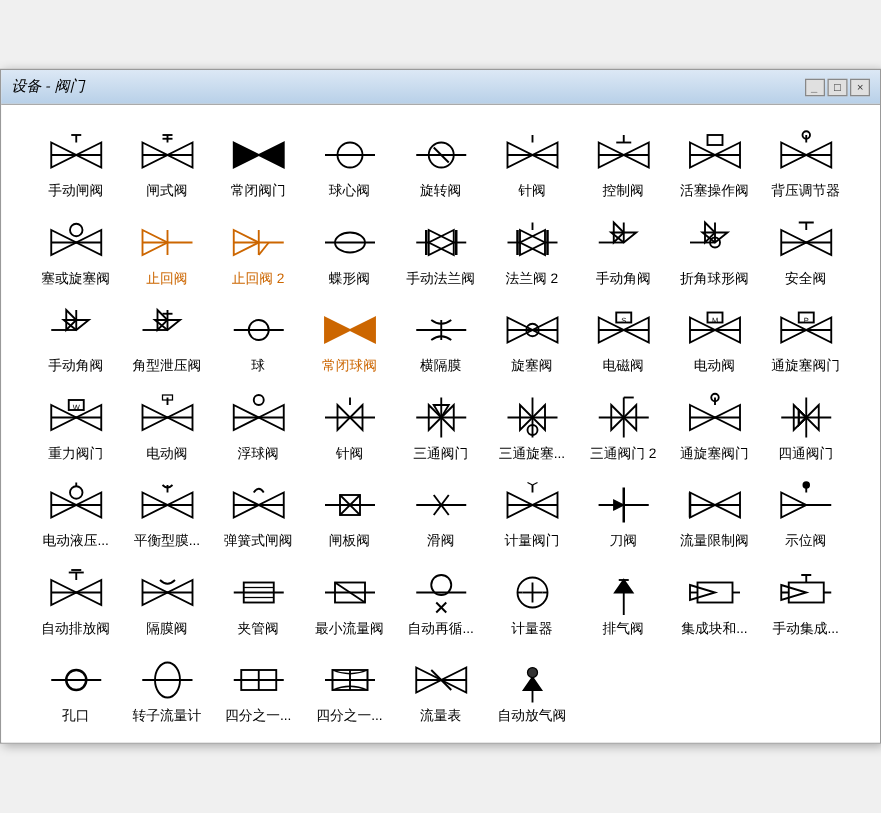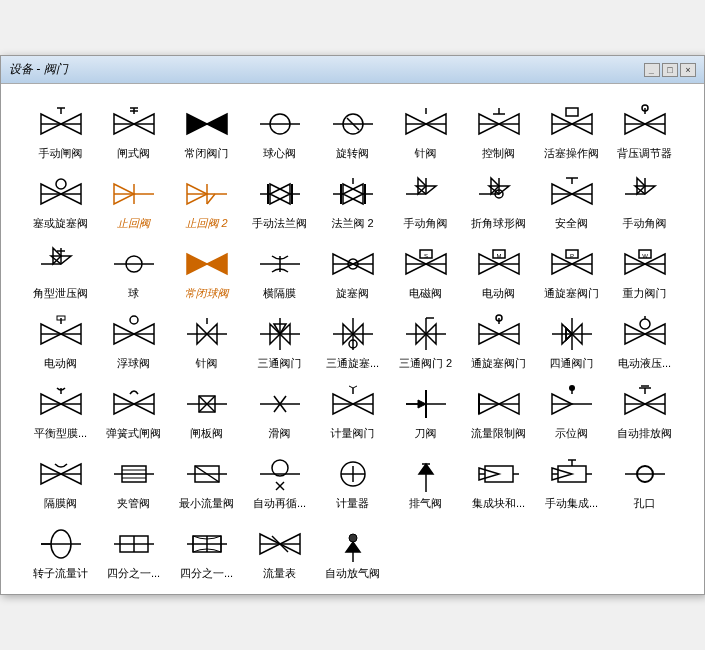--- a/index.html
+++ b/index.html
@@ -76,21 +76,20 @@
     }
     .label {
       font-size: 11px;
       color: #000;
       text-align: center;
       line-height: 1.3;
       white-space: nowrap;
     }
     .label.orange {
       color: #cc6600;
-      font-style: italic;
     }
     svg {
       overflow: visible;
     }
   </style>
 </head>
 <body>
 
 <div class="window">
   <div class="title-bar">
@@ -231,20 +230,29 @@
               <polygon points="2,8 22,18 2,28" fill="none" stroke="#cc6600" stroke-width="1.5"></polygon>
               <line x1="22" y1="8" x2="22" y2="28" stroke="#cc6600" stroke-width="1.5"></line>
               <line x1="22" y1="28" x2="30" y2="18" stroke="#cc6600" stroke-width="1.5"></line>
             </svg>
           </div>
           <div class="label orange">止回阀 2</div>
         </div>
         <div class="cell">
           <div class="symbol">
             <svg width="44" height="36" viewBox="0 0 44 36">
+              <line x1="2" y1="18" x2="42" y2="18" stroke="#000" stroke-width="1.5"></line>
+              <ellipse cx="22" cy="18" rx="12" ry="8" fill="none" stroke="#000" stroke-width="1.5"></ellipse>
+            </svg>
+          </div>
+          <div class="label">蝶形阀</div>
+        </div>
+        <div class="cell">
+          <div class="symbol">
+            <svg width="44" height="36" viewBox="0 0 44 36">
               <line x1="2" y1="18" x2="12" y2="18" stroke="#000" stroke-width="1.5"></line>
               <line x1="32" y1="18" x2="42" y2="18" stroke="#000" stroke-width="1.5"></line>
               <polygon points="12,8 32,18 12,28" fill="none" stroke="#000" stroke-width="1.5"></polygon>
               <polygon points="32,8 12,18 32,28" fill="none" stroke="#000" stroke-width="1.5"></polygon>
               <line x1="10" y1="8" x2="10" y2="28" stroke="#000" stroke-width="2"></line>
               <line x1="34" y1="8" x2="34" y2="28" stroke="#000" stroke-width="2"></line>
             </svg>
           </div>
           <div class="label">手动法兰阀</div>
         </div>

